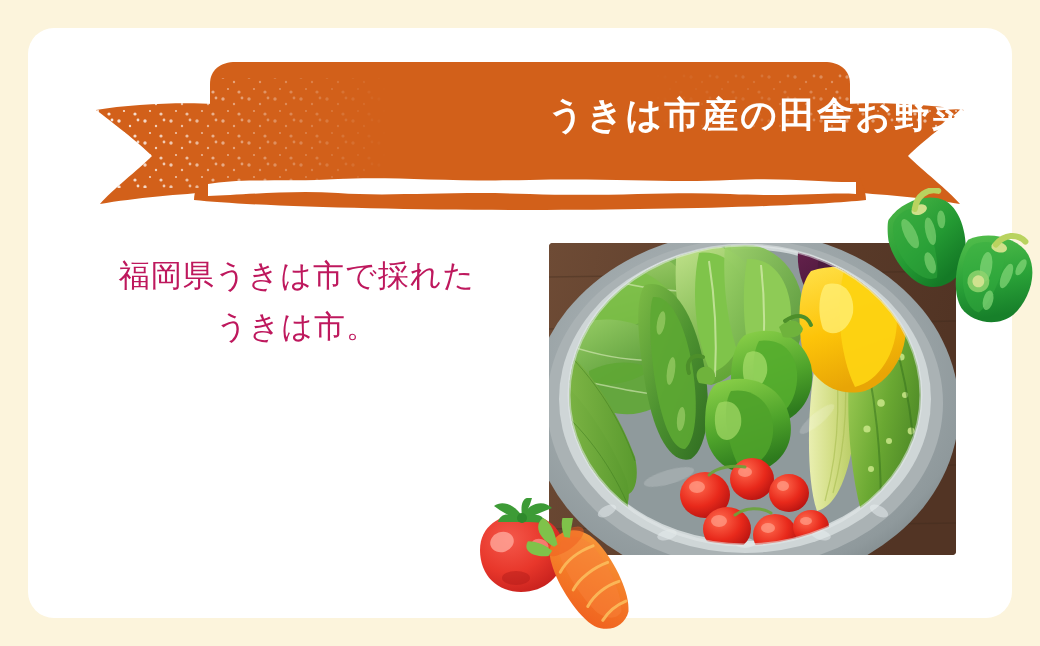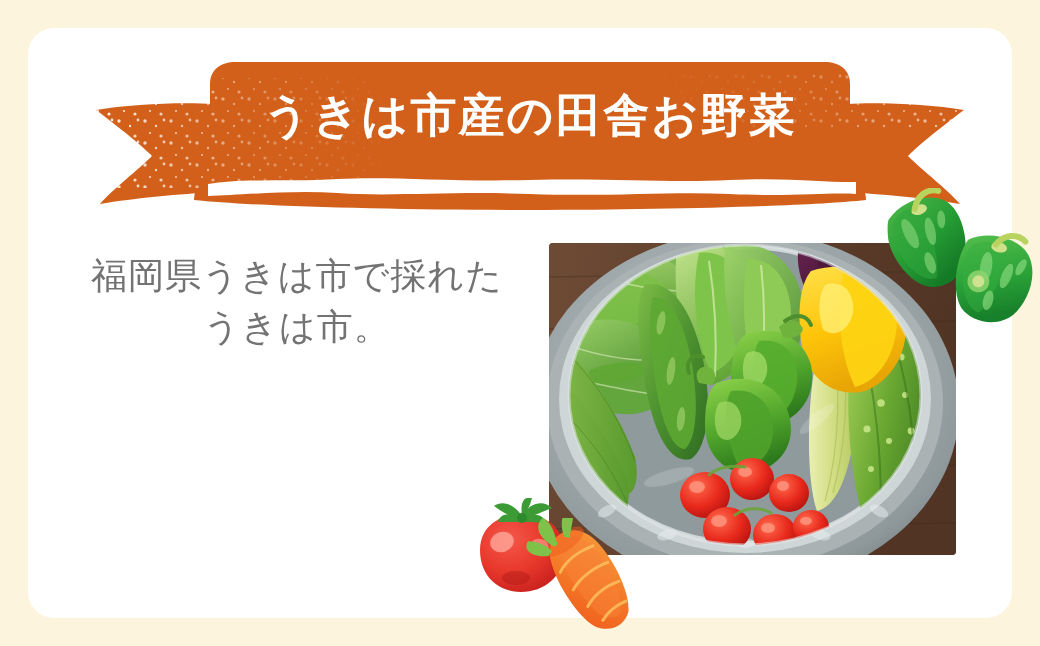--- a/index.html
+++ b/index.html
@@ -42,40 +42,40 @@
     top: 0;
     width: 880px;
     height: 160px;
     display: block;
   }
   #ribbon-title {
     position: absolute;
     left: 0;
     top: 32px;
     width: 880px;
-    text-align: center;
+    text-align: right;
     color: #ffffff;
-    font-size: 46px;
+    font-size: 36px;
     line-height: 62px;
     letter-spacing: 2px;
     font-weight: 700;
     font-family: "DejaVu Sans", "Liberation Sans", sans-serif;
     white-space: nowrap;
     user-select: none;
   }
 
   
   #copy-block {
     position: absolute;
     left: 34px;
     top: 222px;
     width: 470px;
     text-align: center;
-    color: #737373;
-    font-size: 36px;
+    color: #be185d;
+    font-size: 31px;
     line-height: 51px;
     letter-spacing: 1px;
     font-weight: 500;
     font-family: "DejaVu Sans", "Liberation Sans", sans-serif;
   }
   #copy-block .copy-line {
     display: block;
     white-space: nowrap;
   }
 

